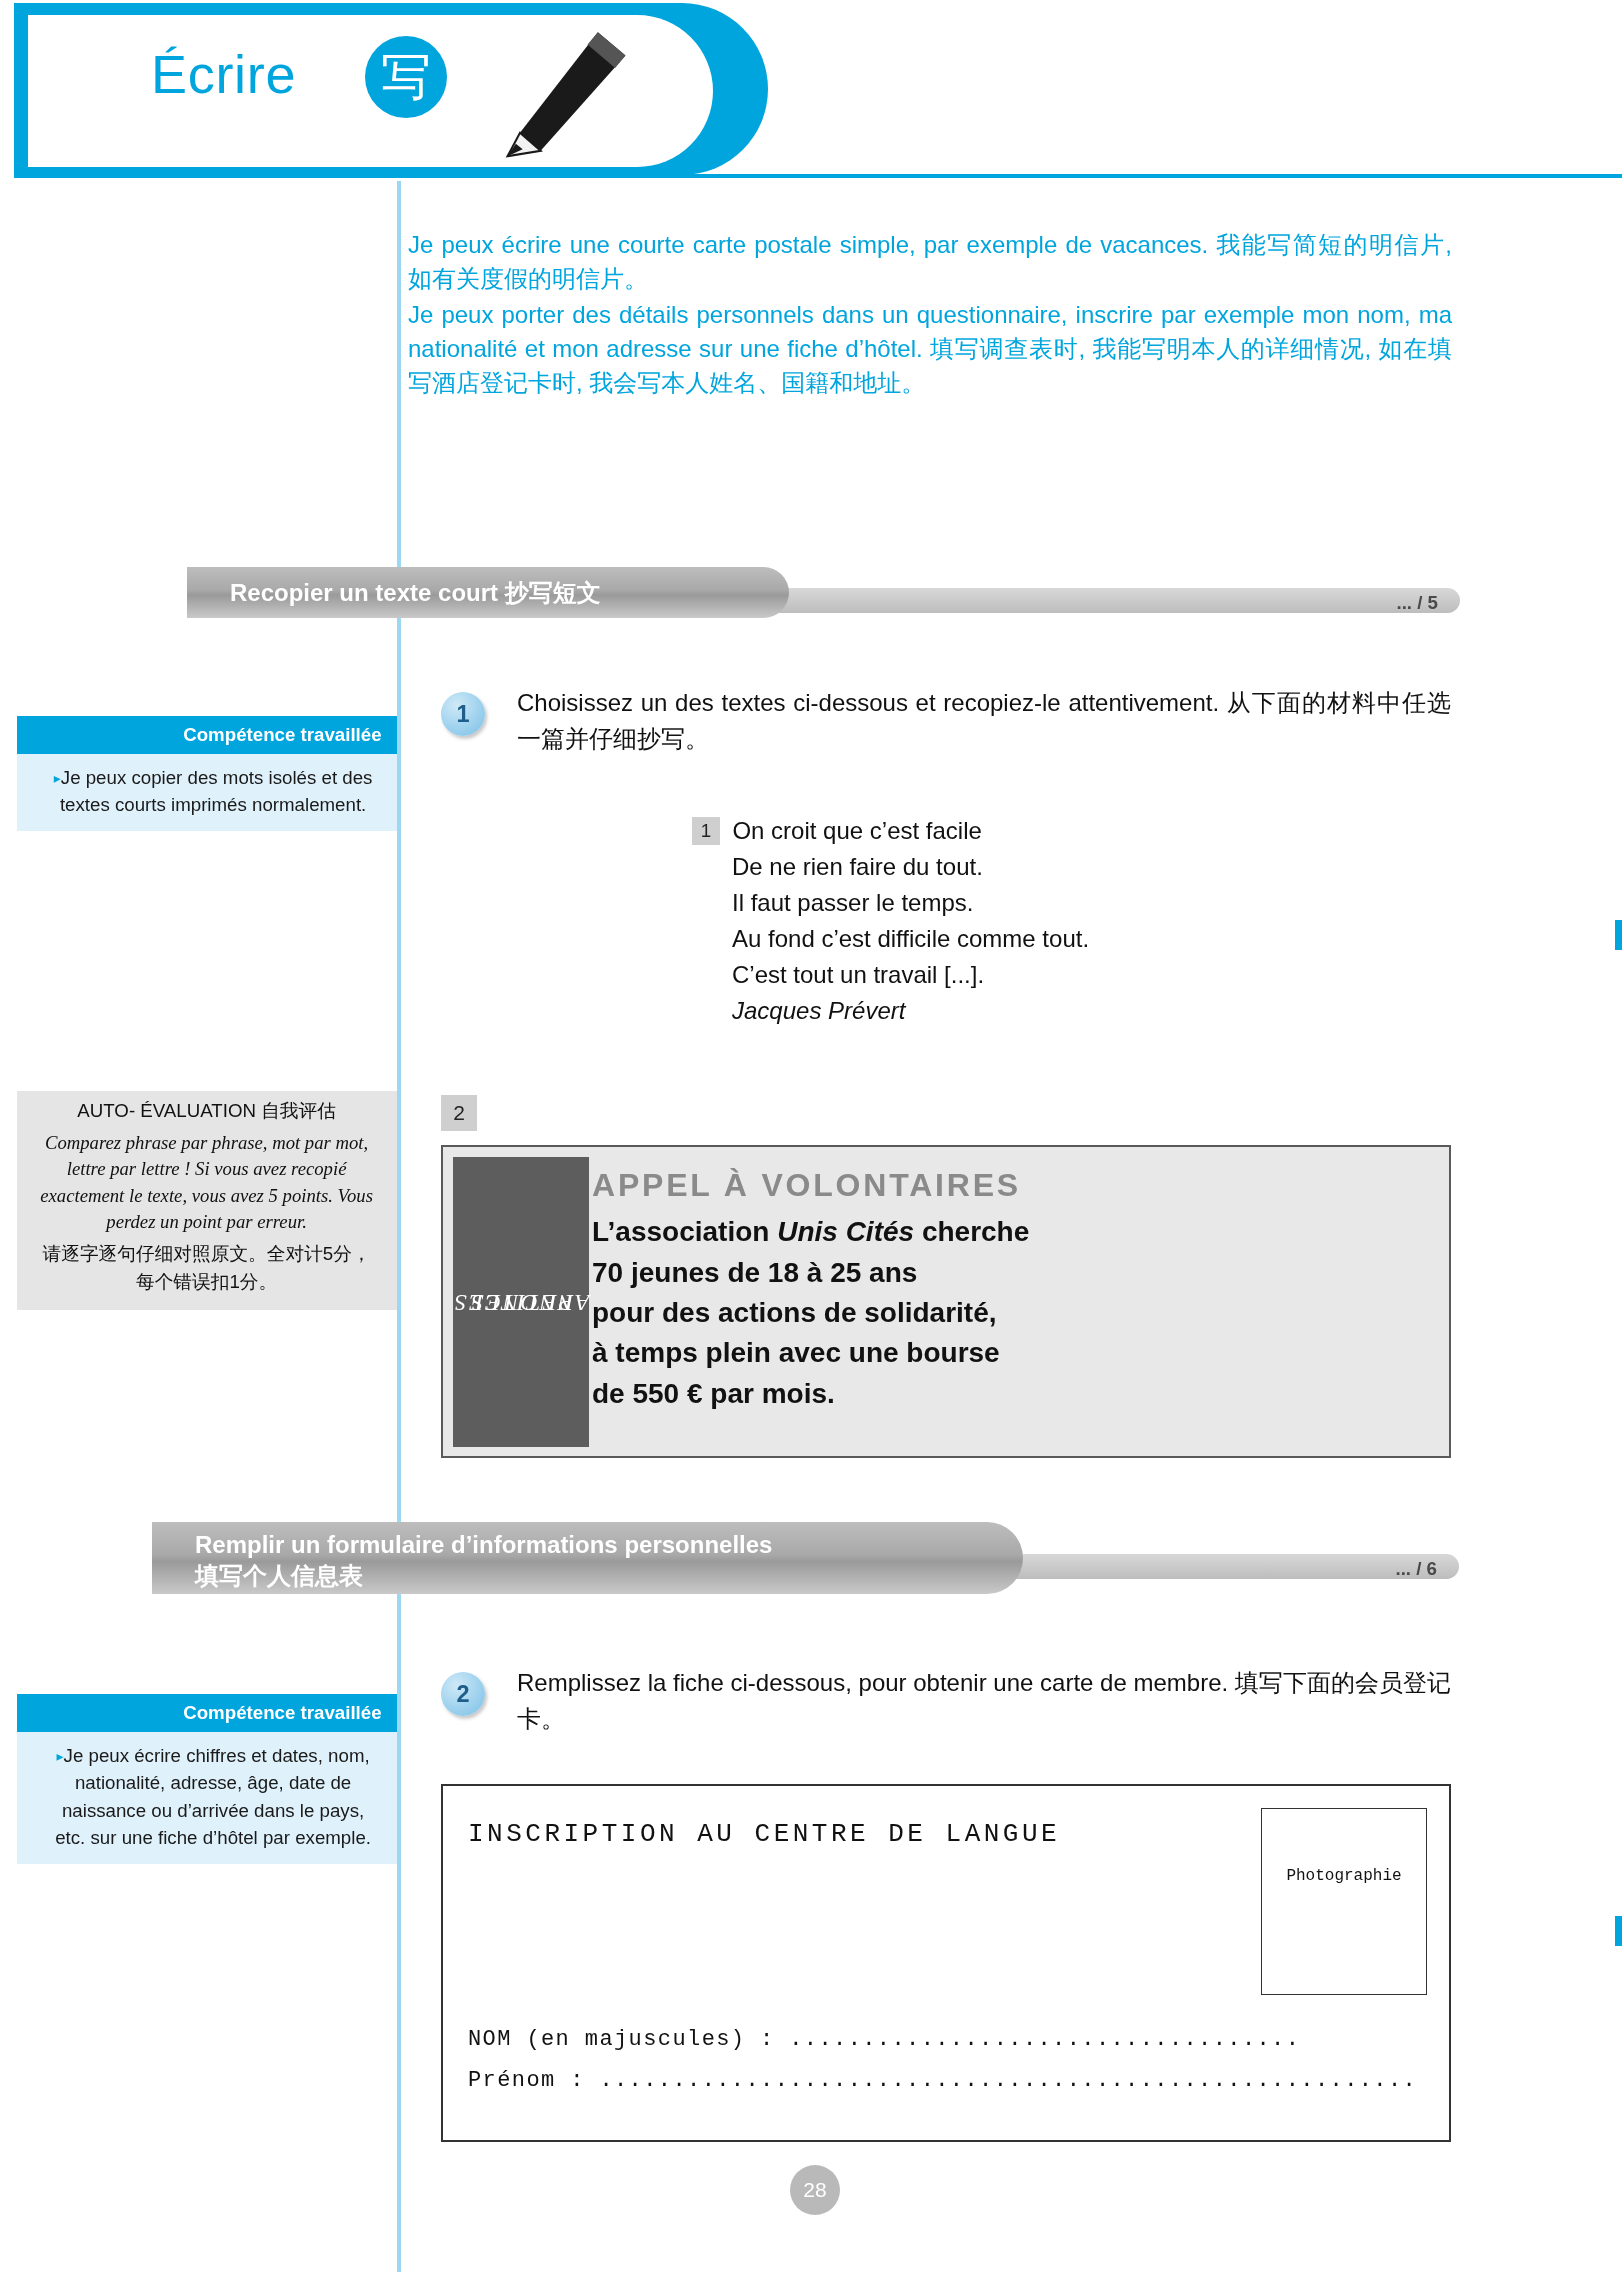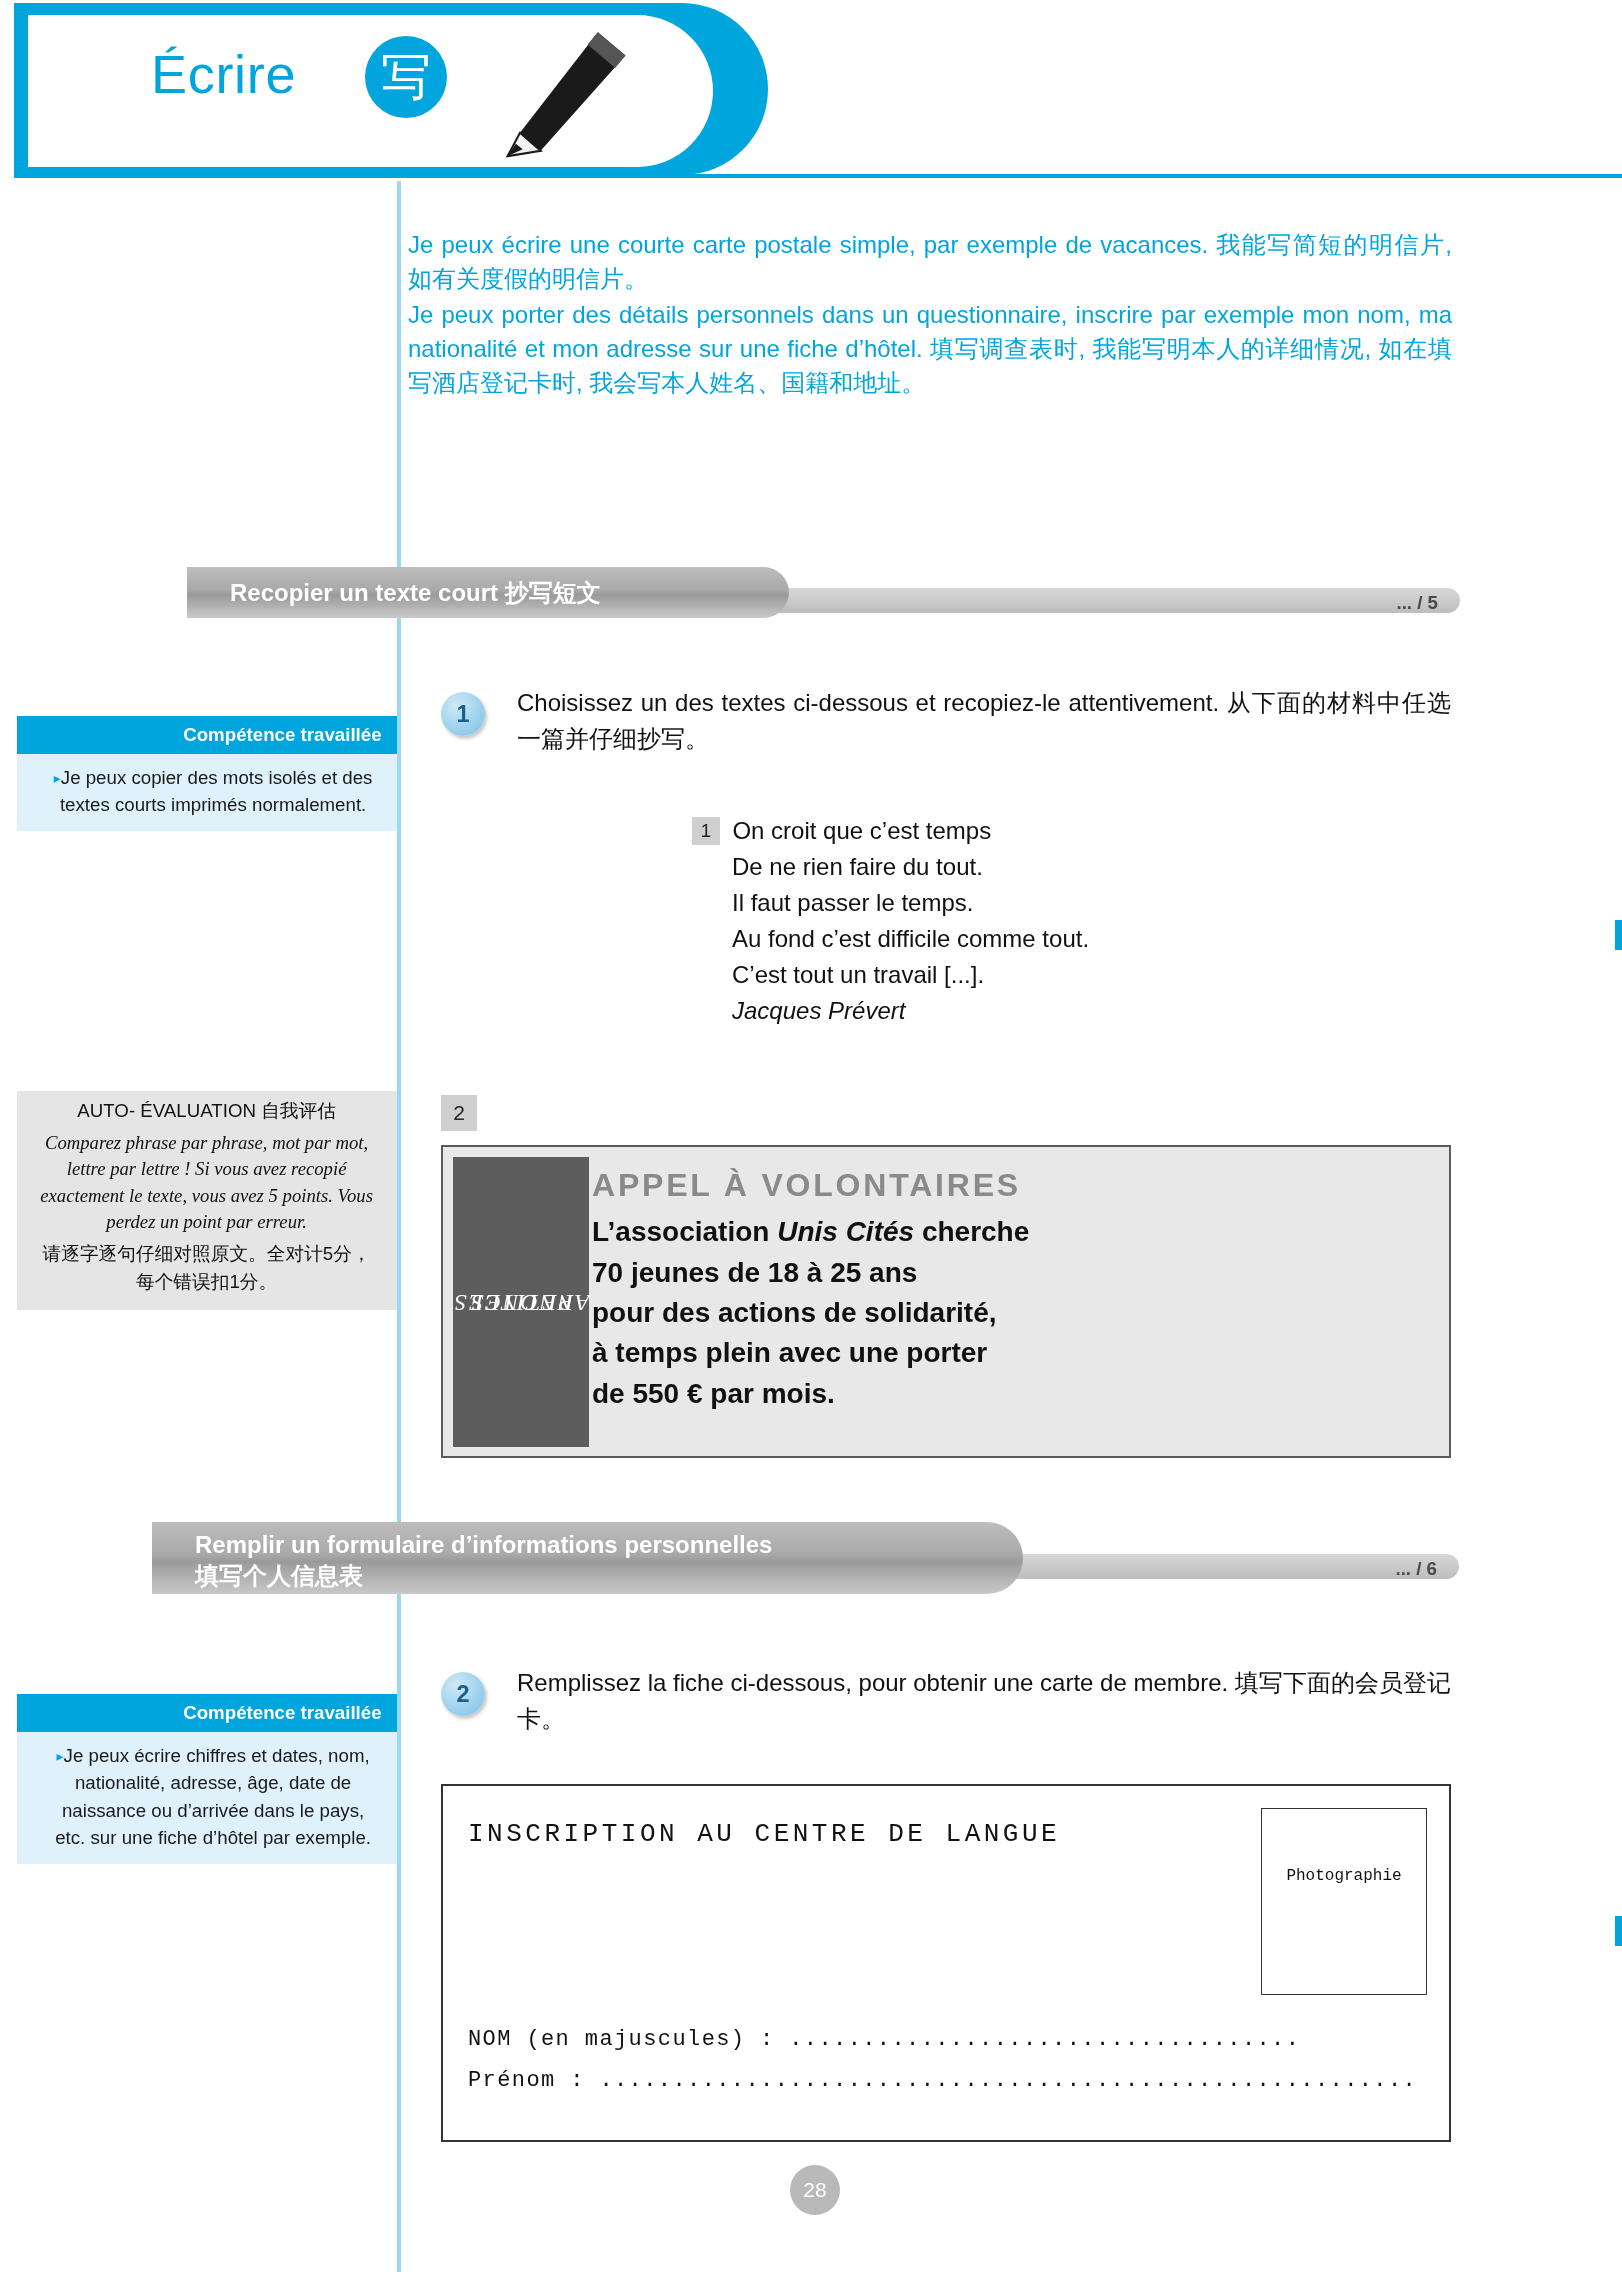--- a/index.html
+++ b/index.html
@@ -449,21 +449,21 @@
 <div class="banner" style="left:187px; top:567px; width:1273px;">
   <div class="banner-bar" style="top:21px; width:1273px;"></div>
   <div class="banner-tab" style="width:602px;">Recopier un texte court    抄写短文</div>
   <div class="banner-score" style="top:25px;">... / 5</div>
 </div>
 
 <div class="ex-num" style="left:441px; top:692px;">1</div>
 <div class="ex-text" style="left:517px; top:685px; width:934px;">Choisissez un des textes ci-dessous et recopiez-le attentivement.  从下面的材料中任选一篇并仔细抄写。</div>
 
 <div class="poem" style="left:692px; top:813px; width:692px;">
-  <div><span class="item-num">1</span><span>On croit que c’est temps</span></div>
+  <div><span class="item-num">1</span><span>On croit que c’est facile</span></div>
   <div style="padding-left:40px;">De ne rien faire du tout.</div>
   <div style="padding-left:40px;">Il faut passer le temps.</div>
   <div style="padding-left:40px;">Au fond c’est difficile comme tout.</div>
   <div style="padding-left:40px;">C’est tout un travail [...].</div>
   <div class="author" style="padding-left:40px;">Jacques Prévert</div>
 </div>
 
 <div class="item-num-standalone" style="left:441px; top:1095px;">2</div>
 
 <div class="annonce">
@@ -471,21 +471,21 @@
     <span>
       <span>PETITES</span><br>
       <span>ANNONCES</span>
     </span>
   </div>
   <div class="annonce-body">
     <div class="annonce-title">APPEL À VOLONTAIRES</div>
     <div class="annonce-line"><span>L’association </span><i>Unis Cités</i><span> cherche</span></div>
     <div class="annonce-line">70 jeunes de 18 à 25 ans</div>
     <div class="annonce-line">pour des actions de solidarité,</div>
-    <div class="annonce-line">à temps plein avec une porter</div>
+    <div class="annonce-line">à temps plein avec une bourse</div>
     <div class="annonce-line">de 550 € par mois.</div>
   </div>
 </div>
 
 <div class="banner" style="left:152px; top:1522px; width:1307px; height:72px;">
   <div class="banner-bar" style="top:32px; width:1307px;"></div>
   <div class="banner-tab two-line" style="width:871px;">
     <div>Remplir un formulaire d’informations personnelles</div>
     <div>填写个人信息表</div>
   </div>

